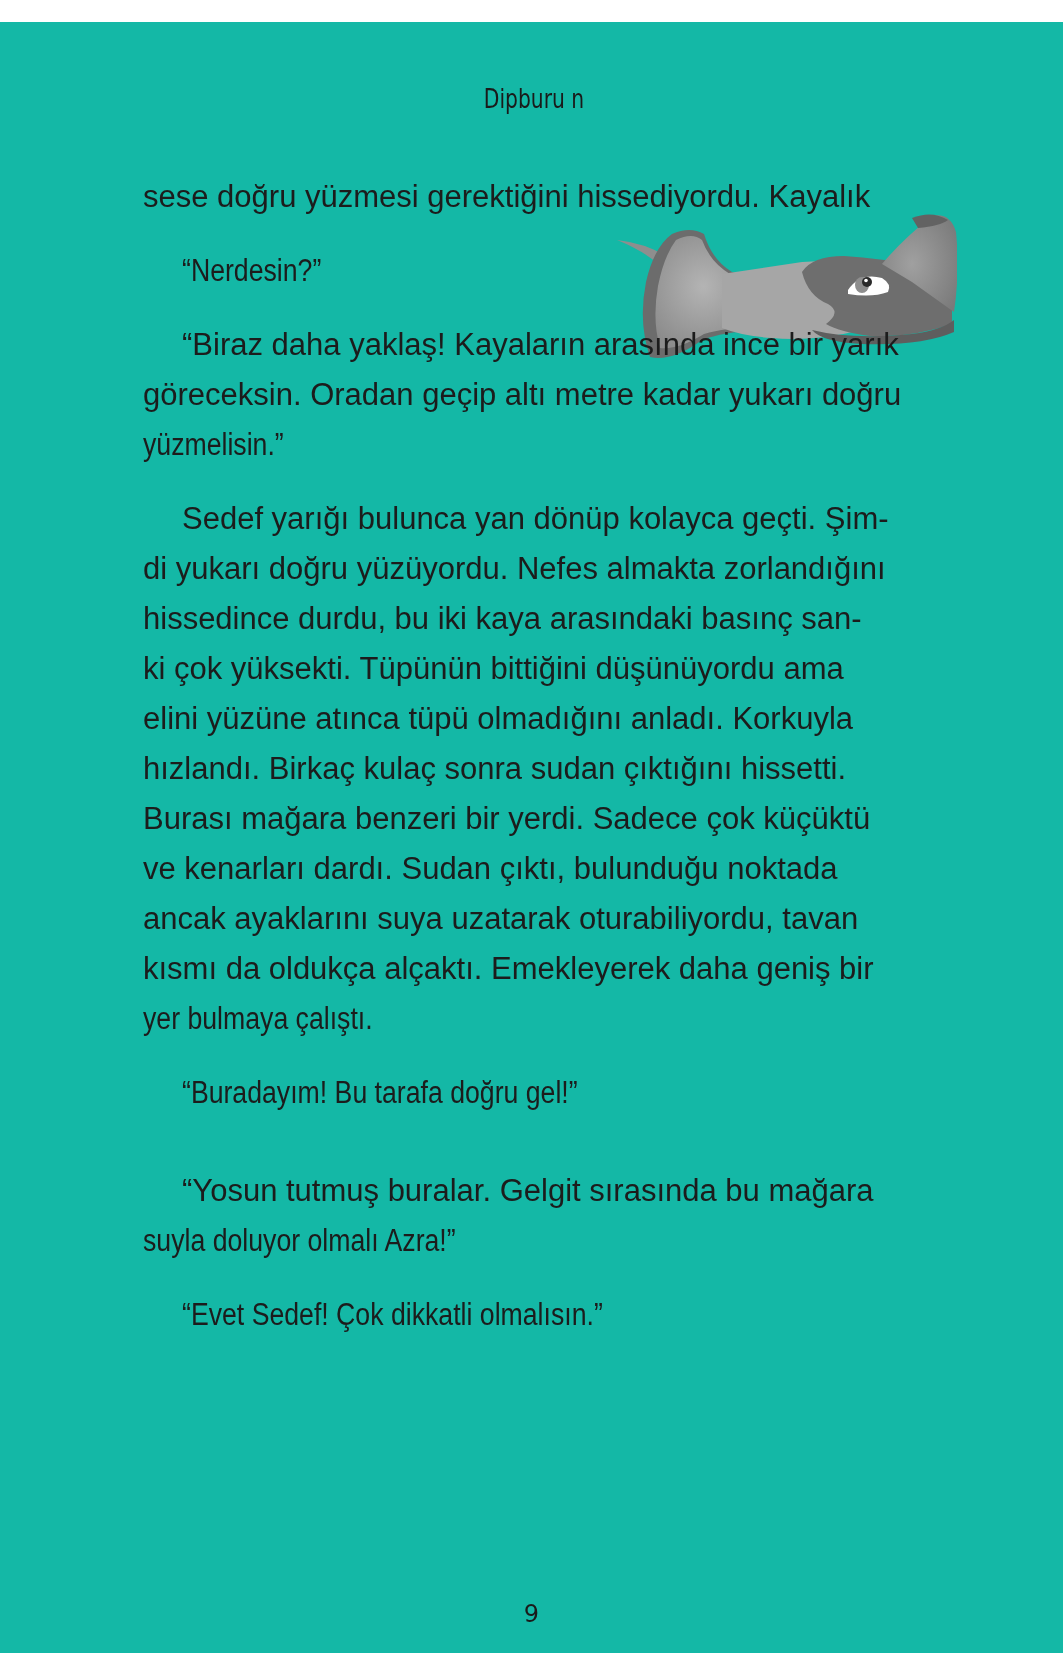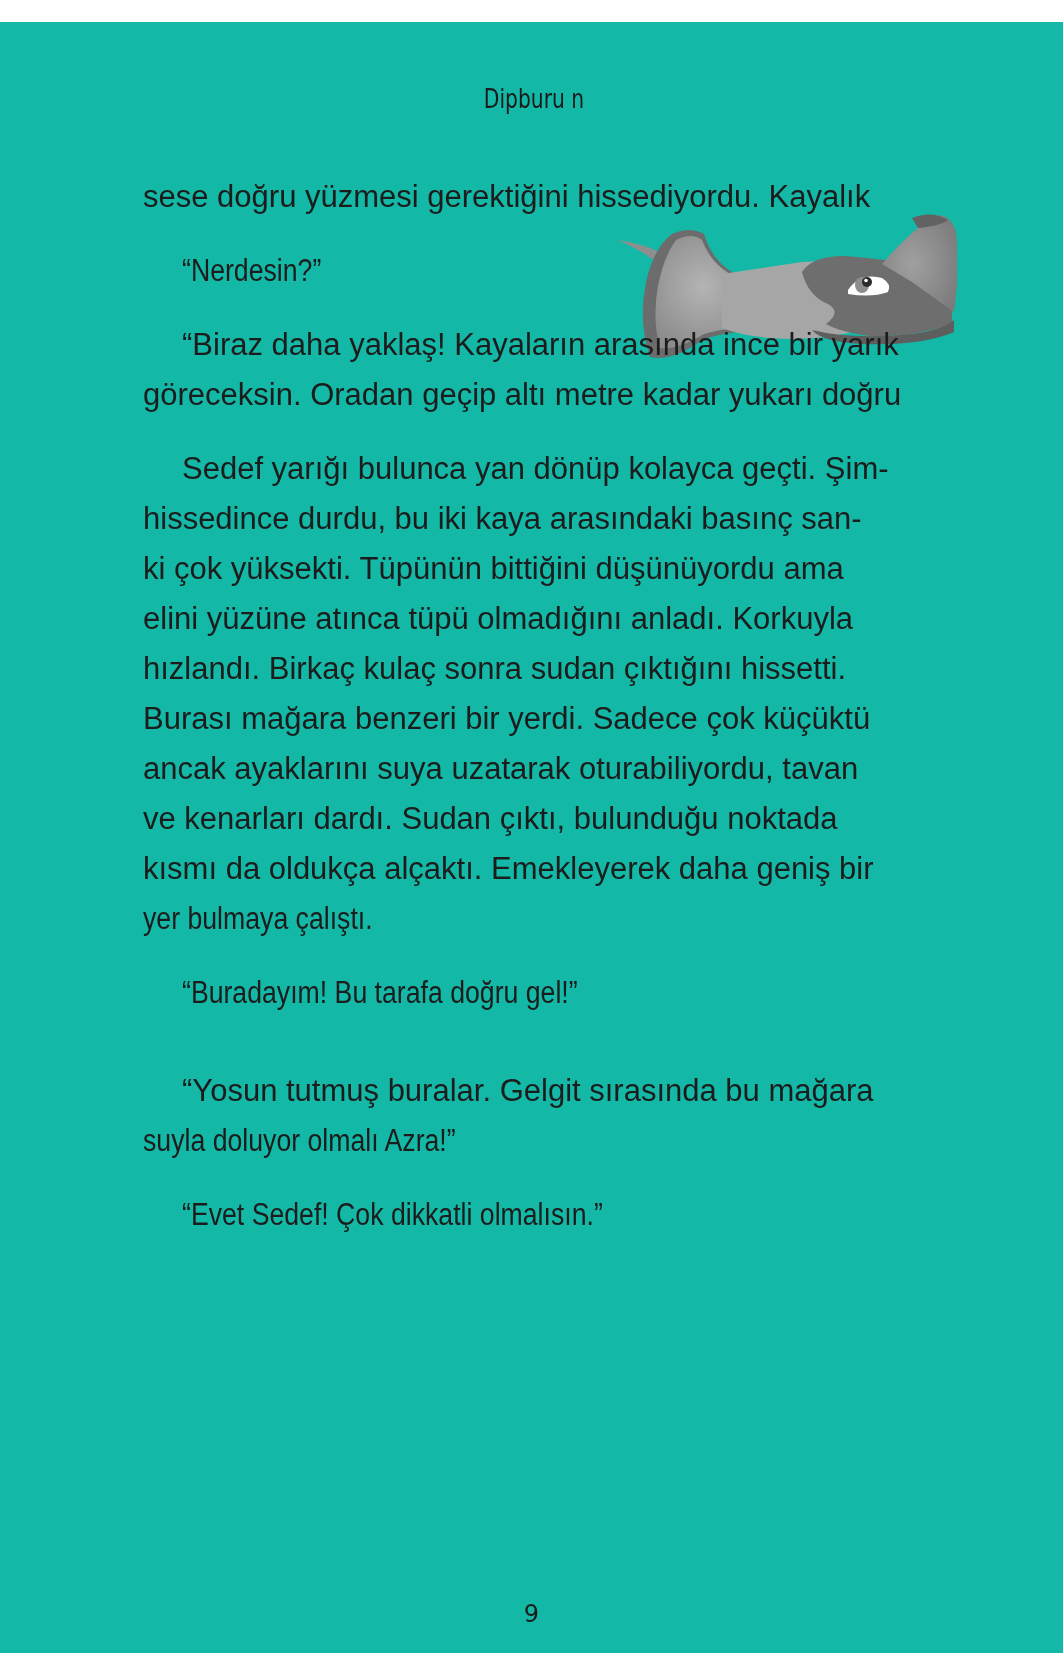--- a/index.html
+++ b/index.html
@@ -71,32 +71,34 @@
     <div class="para-gap"></div>
 
     <div>
       <div class="line indent"><span class="t" style="transform: scaleX(0.86);">“Nerdesin?”</span></div>
     </div>
     <div class="para-gap"></div>
 
     <div>
       <div class="line indent"><span class="t" style="transform: scaleX(1); text-align: right;">“Biraz daha yaklaş! Kayaların arasında ince bir yarık</span></div>
       <div class="line"><span class="t" style="transform: scaleX(1);">göreceksin. Oradan geçip altı metre kadar yukarı doğru</span></div>
+      <div class="line"><span class="t" style="transform: scaleX(0.86);">yüzmelisin.”</span></div>
     </div>
     <div class="para-gap"></div>
 
     <div>
       <div class="line indent"><span class="t" style="transform: scaleX(1);">Sedef yarığı bulunca yan dönüp kolayca geçti. Şim-</span></div>
+      <div class="line"><span class="t" style="transform: scaleX(1);">di yukarı doğru yüzüyordu. Nefes almakta zorlandığını</span></div>
       <div class="line"><span class="t" style="transform: scaleX(1);">hissedince durdu, bu iki kaya arasındaki basınç san-</span></div>
       <div class="line"><span class="t" style="transform: scaleX(1); text-align: center;">ki çok yüksekti. Tüpünün bittiğini düşünüyordu ama</span></div>
       <div class="line"><span class="t" style="transform: scaleX(1);">elini yüzüne atınca tüpü olmadığını anladı. Korkuyla</span></div>
       <div class="line"><span class="t" style="transform: scaleX(1);">hızlandı. Birkaç kulaç sonra sudan çıktığını hissetti.</span></div>
       <div class="line"><span class="t" style="transform: scaleX(1);">Burası mağara benzeri bir yerdi. Sadece çok küçüktü</span></div>
+      <div class="line"><span class="t" style="transform: scaleX(1);">ve kenarları dardı. Sudan çıktı, bulunduğu noktada</span></div>
       <div class="line"><span class="t" style="transform: scaleX(1);">ancak ayaklarını suya uzatarak oturabiliyordu, tavan</span></div>
-      <div class="line"><span class="t" style="transform: scaleX(1);">ve kenarları dardı. Sudan çıktı, bulunduğu noktada</span></div>
       <div class="line"><span class="t" style="transform: scaleX(1);">kısmı da oldukça alçaktı. Emekleyerek daha geniş bir</span></div>
       <div class="line"><span class="t" style="transform: scaleX(0.86);">yer bulmaya çalıştı.</span></div>
     </div>
     <div class="para-gap"></div>
 
     <div>
       <div class="line indent"><span class="t" style="transform: scaleX(0.86);">“Buradayım! Bu tarafa doğru gel!”</span></div>
     </div>
     <div class="para-gap"></div>
 

